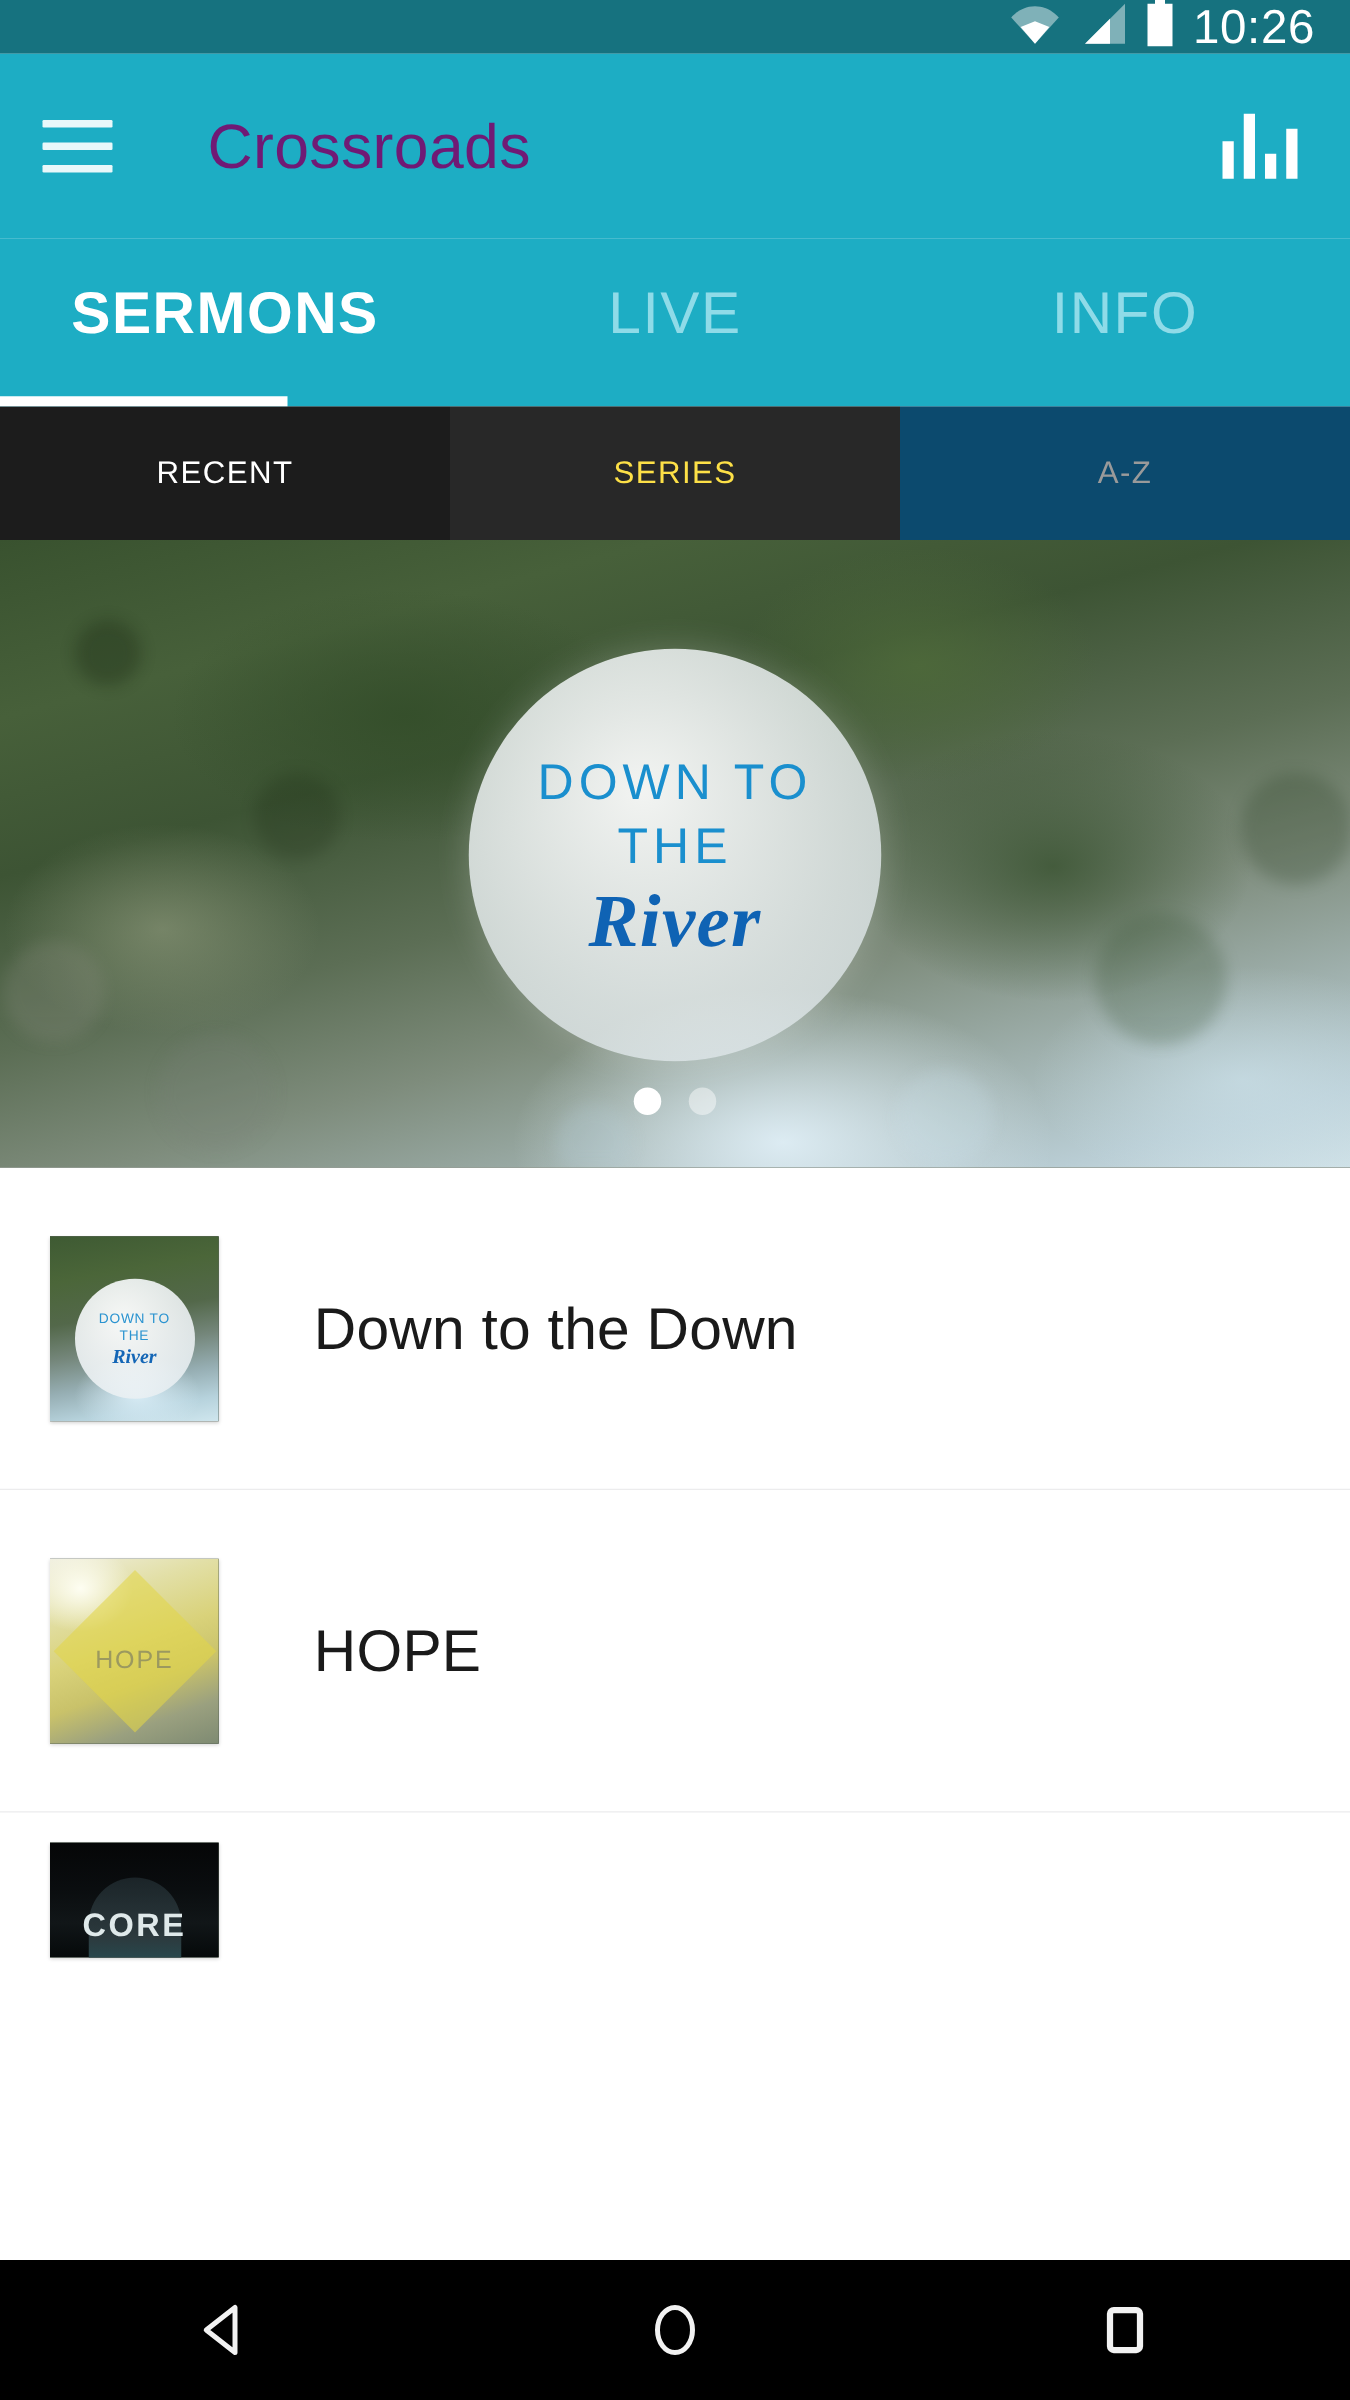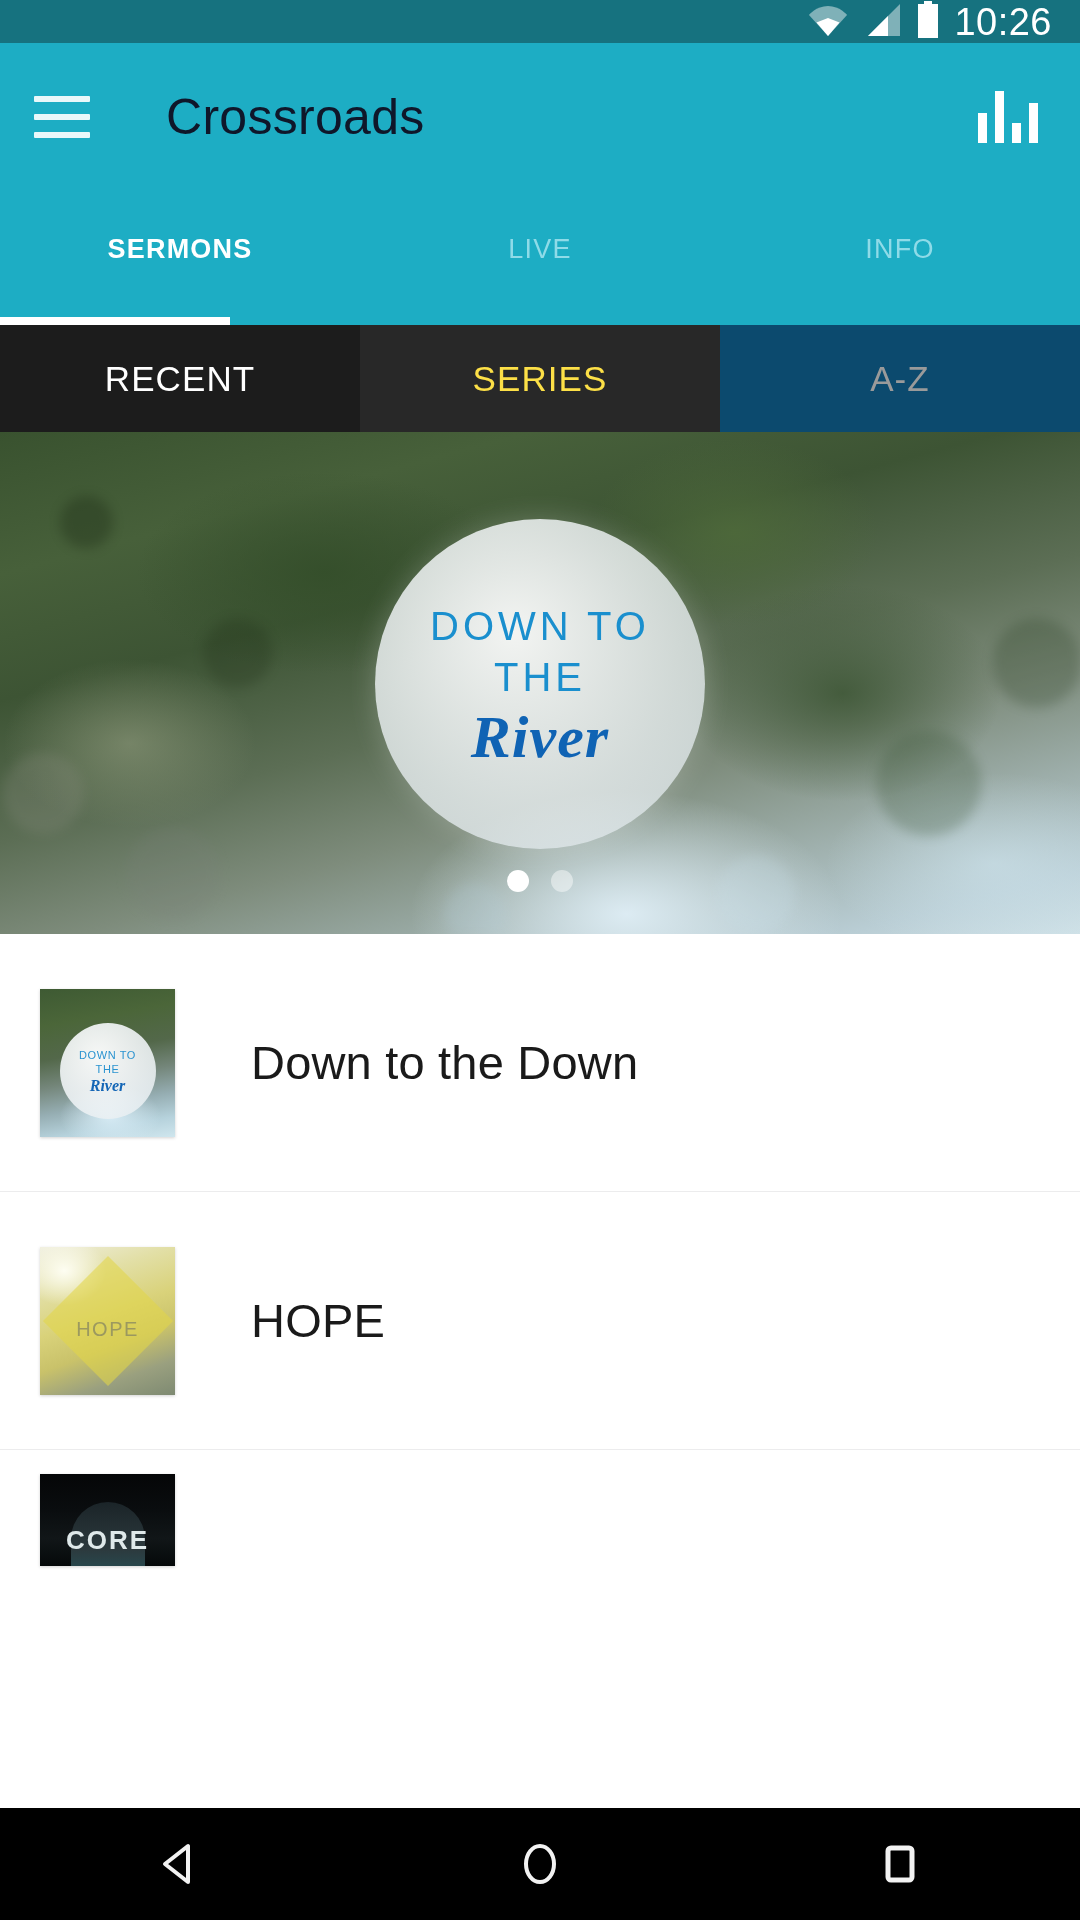--- a/index.html
+++ b/index.html
@@ -20,44 +20,44 @@
   .sb-time{ color:#ffffff; font-size:38px; letter-spacing:.5px; line-height:1; }
 
   
   .appbar{
     height:148px; background:#1dadc4; display:flex; align-items:center;
     padding:0 34px; position:relative;
   }
   .hamburger{ width:56px; height:42px; display:flex; flex-direction:column;
     justify-content:space-between; cursor:pointer; }
   .hamburger span{ display:block; height:6px; background:#e9f8fa; border-radius:1px; }
-  .app-title{ color:#0f172a; font-size:50px; margin-left:76px; letter-spacing:.3px; }
+  .app-title{ color:#701a75; font-size:50px; margin-left:76px; letter-spacing:.3px; }
   .eq-icon{ position:absolute; right:42px; top:50%; transform:translateY(-50%);
     display:flex; align-items:flex-end; gap:8px; height:52px; cursor:pointer; }
   .eq-icon i{ display:block; width:9px; background:#ffffff; }
 
   
   .tabs{
     height:134px; background:#1dadc4; display:flex; position:relative;
   }
   .tab{
     flex:1; display:flex; align-items:center; justify-content:center;
-    font-size:27px; letter-spacing:1.2px; color:#8fdbe8; cursor:pointer;
+    font-size:47px; letter-spacing:1.2px; color:#8fdbe8; cursor:pointer;
     padding-bottom:18px;
   }
   .tab.active{ color:#ffffff; font-weight:bold; }
   .tab-indicator{
     position:absolute; bottom:0; left:0; width:230px; height:8px; background:#ffffff;
   }
 
   
   .subtabs{ height:107px; display:flex; }
   .subtab{
     flex:1; display:flex; align-items:center; justify-content:center;
-    font-size:35px; letter-spacing:1.1px; cursor:pointer;
+    font-size:25px; letter-spacing:1.1px; cursor:pointer;
   }
   .subtab.s1{ background:#1c1c1c; color:#ffffff; }
   .subtab.s2{ background:#282828; color:#fde047; }
   .subtab.s3{ background:#0c4a6e; color:#9a9a9a; }
 
   
   .hero{
     position:relative; height:502px; width:1080px; overflow:hidden;
     background:#2b3a2a;
   }

